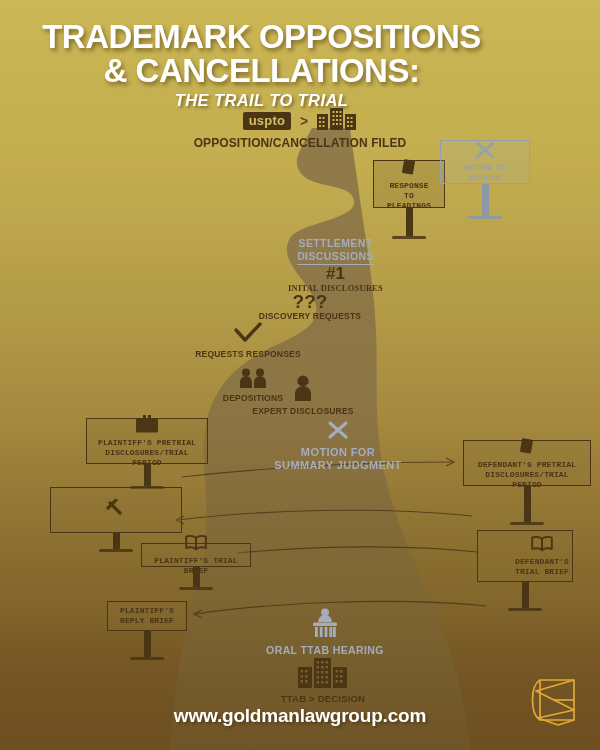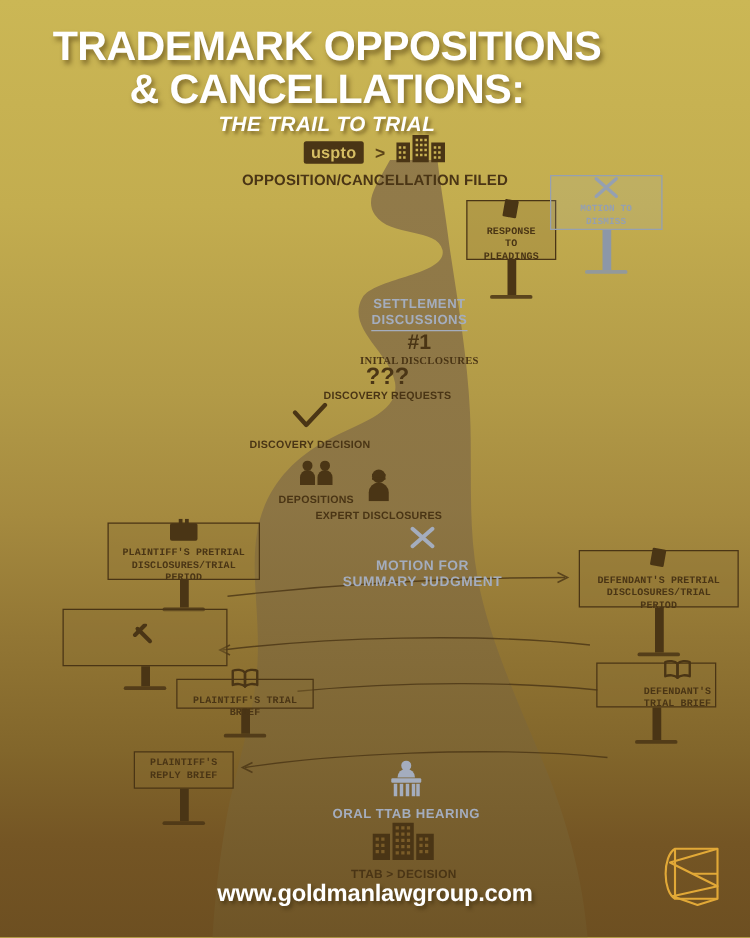--- a/index.html
+++ b/index.html
@@ -186,21 +186,21 @@
     <div class="qmarks">???</div>
     <div class="trail-label" style="margin-top:1px;">DISCOVERY REQUESTS</div>
   </div>
 
   <div class="abs trail-item" style="left:193px;top:322px;width:110px;">
     <span class="icon">
       <svg width="32" height="22" viewBox="0 0 32 22">
         <path d="M4,8 L 13,18 L 28,2" fill="none" stroke="#4a3515" stroke-width="3.4" stroke-linecap="round" stroke-linejoin="round"></path>
       </svg>
     </span>
-    <div class="trail-label">DISCOVERY DECISION</div>
+    <div class="trail-label">REQUESTS RESPONSES</div>
   </div>
 
   <div class="abs trail-item" style="left:210px;top:368px;width:86px;">
     <span class="icon">
       <svg width="30" height="20" viewBox="0 0 30 20">
         <g fill="#4a3515">
           <circle cx="8" cy="4.5" r="4"></circle>
           <path d="M2,20 L2,14 a6,6 0 0 1 12,0 L14,20 Z"></path>
           <circle cx="22" cy="4.5" r="4"></circle>
           <path d="M16,20 L16,14 a6,6 0 0 1 12,0 L28,20 Z"></path>
@@ -374,21 +374,21 @@
           </g>
         </svg>
       </span>
       <div class="sign-text">PLAINTIFF'S TRIAL BRIEF</div>
     </div>
     <div class="sign-post" style="height:20px;"></div>
     <div class="sign-base"></div>
   </div>
 
   <div class="sign" style="left:477px;top:530px;width:96px;">
-    <div class="sign-board" style="height:36px;padding-left:40px;">
+    <div class="sign-board" style="height:52px;padding-left:40px;">
       <span>
         <svg width="24" height="17" viewBox="0 0 24 17">
           <g fill="none" stroke="#4a3515" stroke-width="1.9" stroke-linejoin="round">
             <path d="M12,4 C 10,1.5 5,1.5 2.2,2.6 L2.2,14 C 5,12.8 10,12.8 12,15.2 Z"></path>
             <path d="M12,4 C 14,1.5 19,1.5 21.8,2.6 L21.8,14 C 19,12.8 14,12.8 12,15.2 Z"></path>
           </g>
         </svg>
       </span>
       <div class="sign-text">DEFENDANT'S<br>TRIAL BRIEF</div>
     </div>

